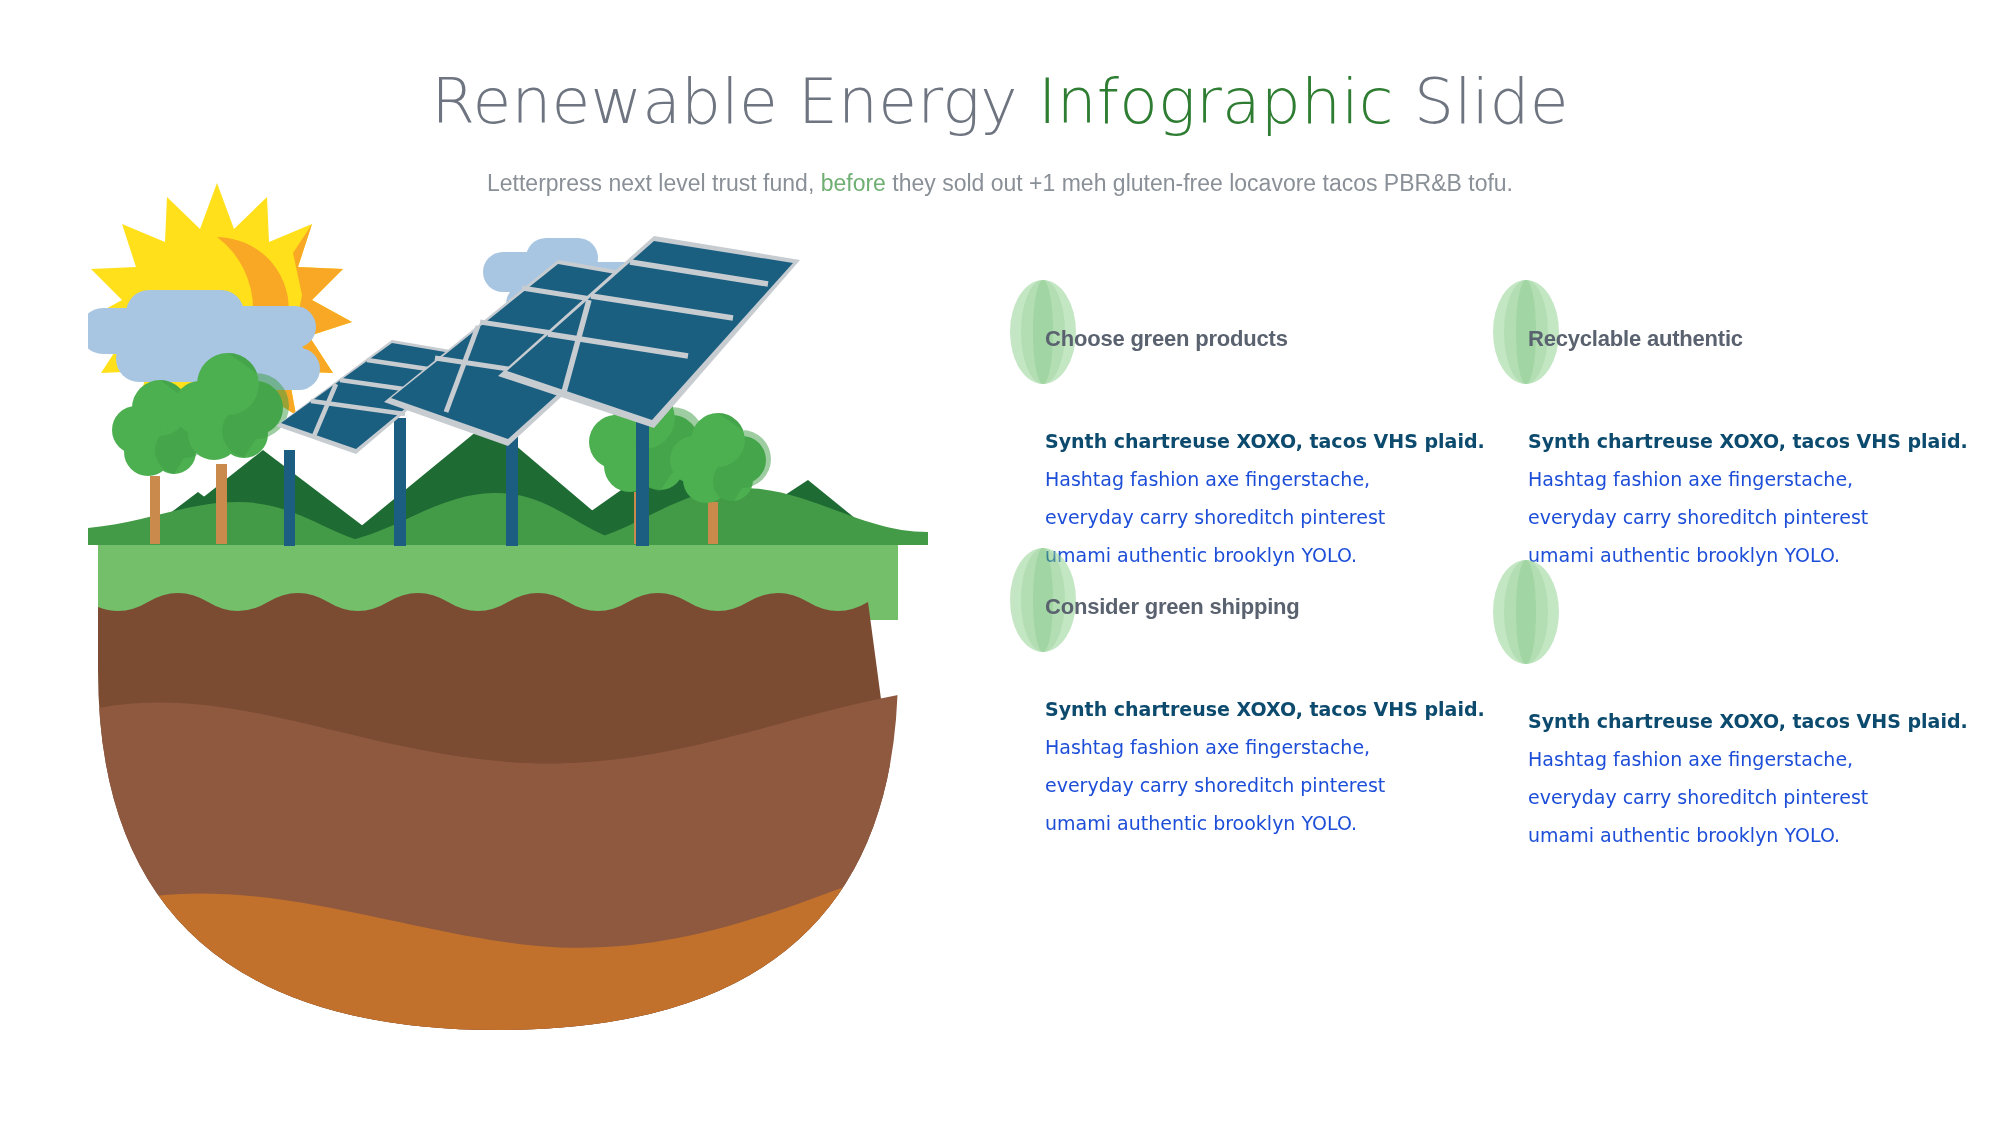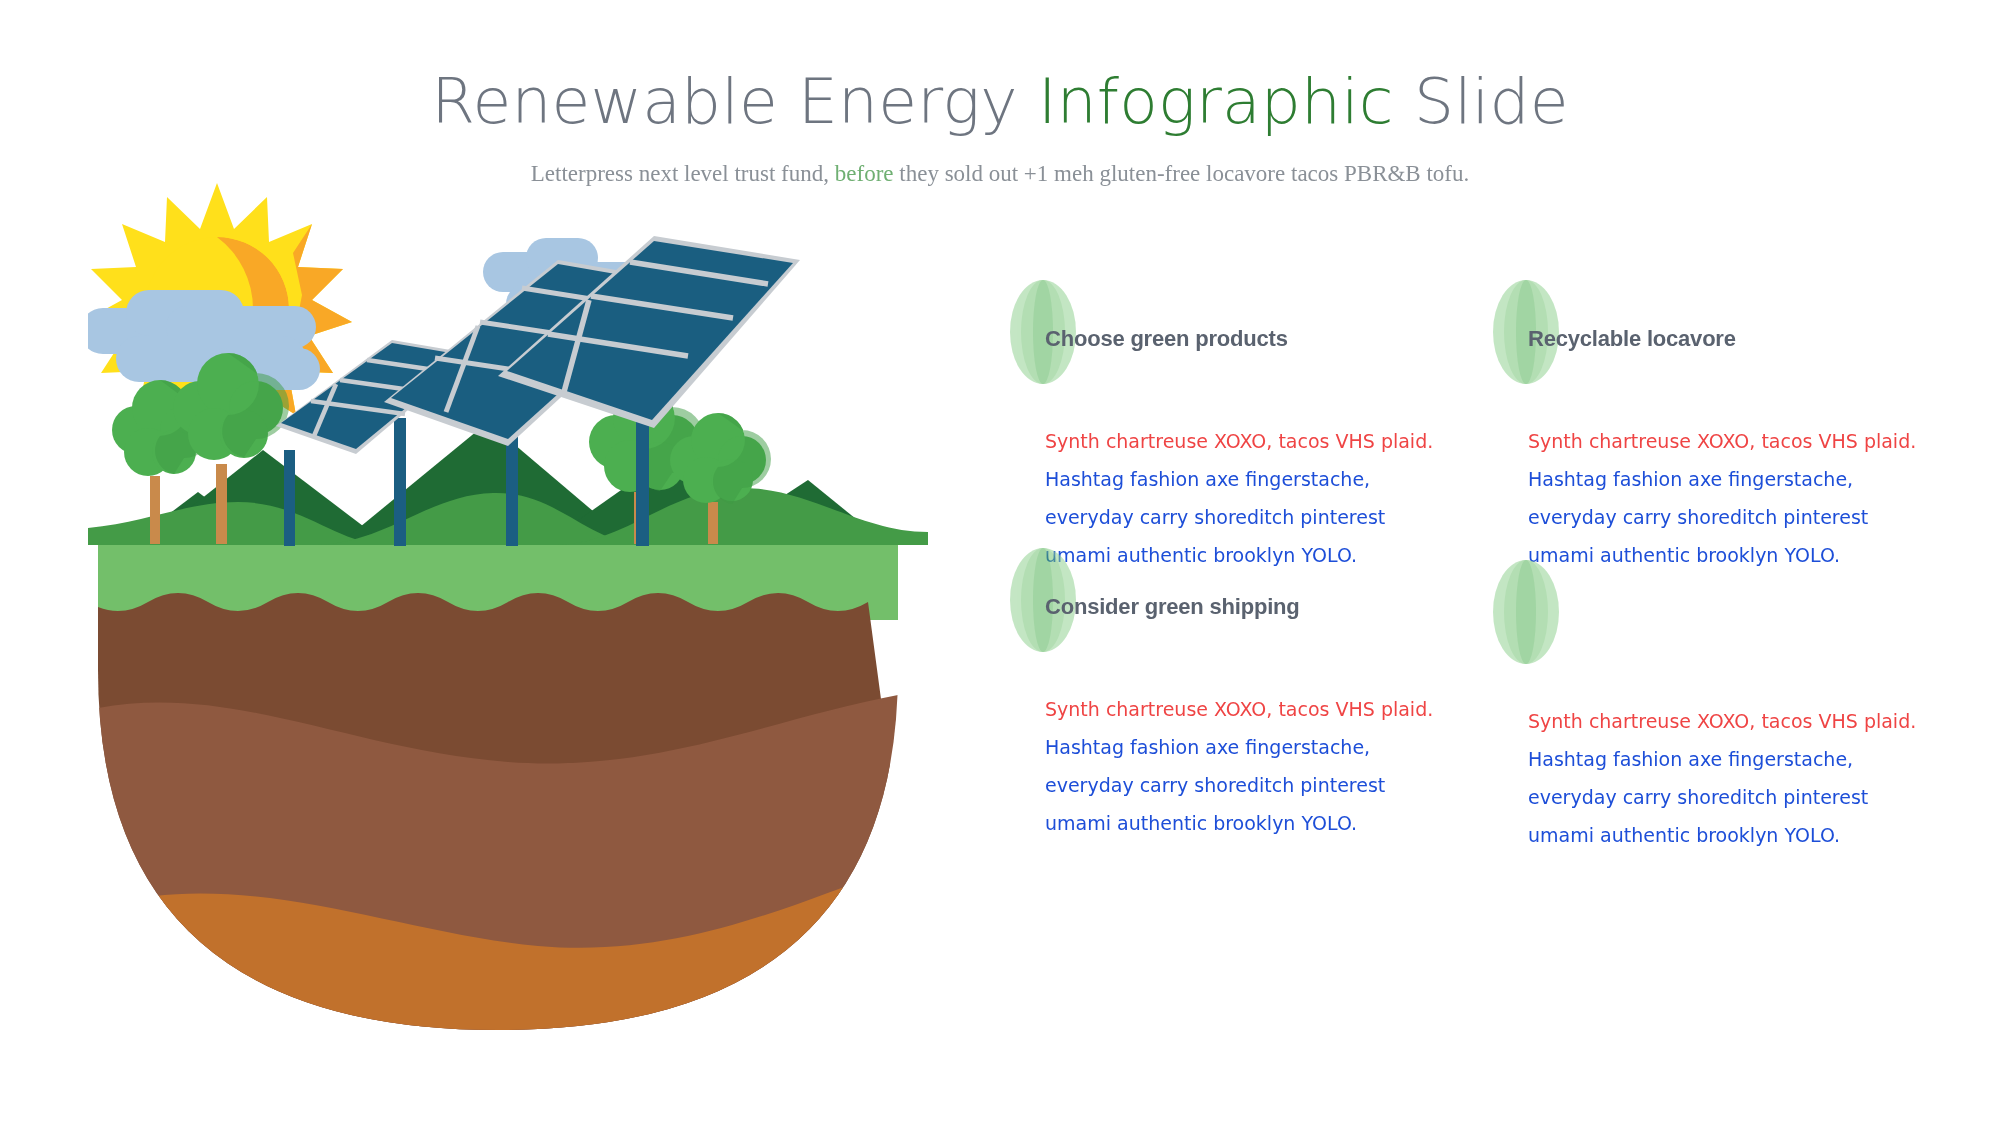--- a/index.html
+++ b/index.html
@@ -22,22 +22,22 @@
     font-family:"DejaVu Sans", sans-serif;
     font-size:63px;
     font-weight:300;
     letter-spacing:0.2px;
     color:#6E7580;
     white-space:nowrap;
     line-height:1.08;
   }
   #title .accent { color:#2E7D32; }
   #subtitle {
-    margin-top:25px;
-    font-family:Liberation Serif, serif;
+    margin-top:34px;
+    font-family:Liberation Sans, sans-serif;
     font-size:23px;
     font-weight:400;
     color:#8A9097;
     white-space:nowrap;
   }
   #subtitle .accent { color:#6FAF72; }
 
   
   #illustration { position:absolute; left:88px; top:150px; width:840px; height:900px; }
   #illustration svg { display:block; }
@@ -69,21 +69,21 @@
     position:absolute; left:45px; top:142px;
     width:450px;
   }
   .feature-body p {
     font-family:"DejaVu Sans", sans-serif;
     font-size:19px;
     line-height:38px;
     color:#1d4ed8;
     white-space:nowrap;
   }
-  .feature-body p.lead { color:#ef4444; }
+  .feature-body p.lead { color:#0c4a6e;font-weight:bold; }
 </style>
 </head>
 <body>
 
 <div id="slide">
 
   <div id="header">
     <div id="title">
       <span>Renewable Energy </span><span class="accent">Infographic</span><span> Slide</span>
     </div>
@@ -309,21 +309,21 @@
       <div class="feature-head">
         <span class="globe-icon">
           <svg width="66" height="104" viewBox="0 0 66 104">
             <g opacity="0.52">
               <ellipse cx="33" cy="52" rx="33" ry="52" fill="#8ED08E"></ellipse>
               <ellipse cx="33" cy="52" rx="22" ry="52" fill="#6EC16E"></ellipse>
               <ellipse cx="33" cy="52" rx="10" ry="52" fill="#4CAF50"></ellipse>
             </g>
           </svg>
         </span>
-        <div class="feature-title">Recyclable locavore</div>
+        <div class="feature-title">Recyclable authentic</div>
       </div>
       <div class="feature-body">
         <p class="lead">Synth chartreuse XOXO, tacos VHS plaid.</p>
         <p>Hashtag fashion axe fingerstache,</p>
         <p>everyday carry shoreditch pinterest</p>
         <p>umami authentic brooklyn YOLO.</p>
       </div>
     </div>
 
     <div class="feature f2">

